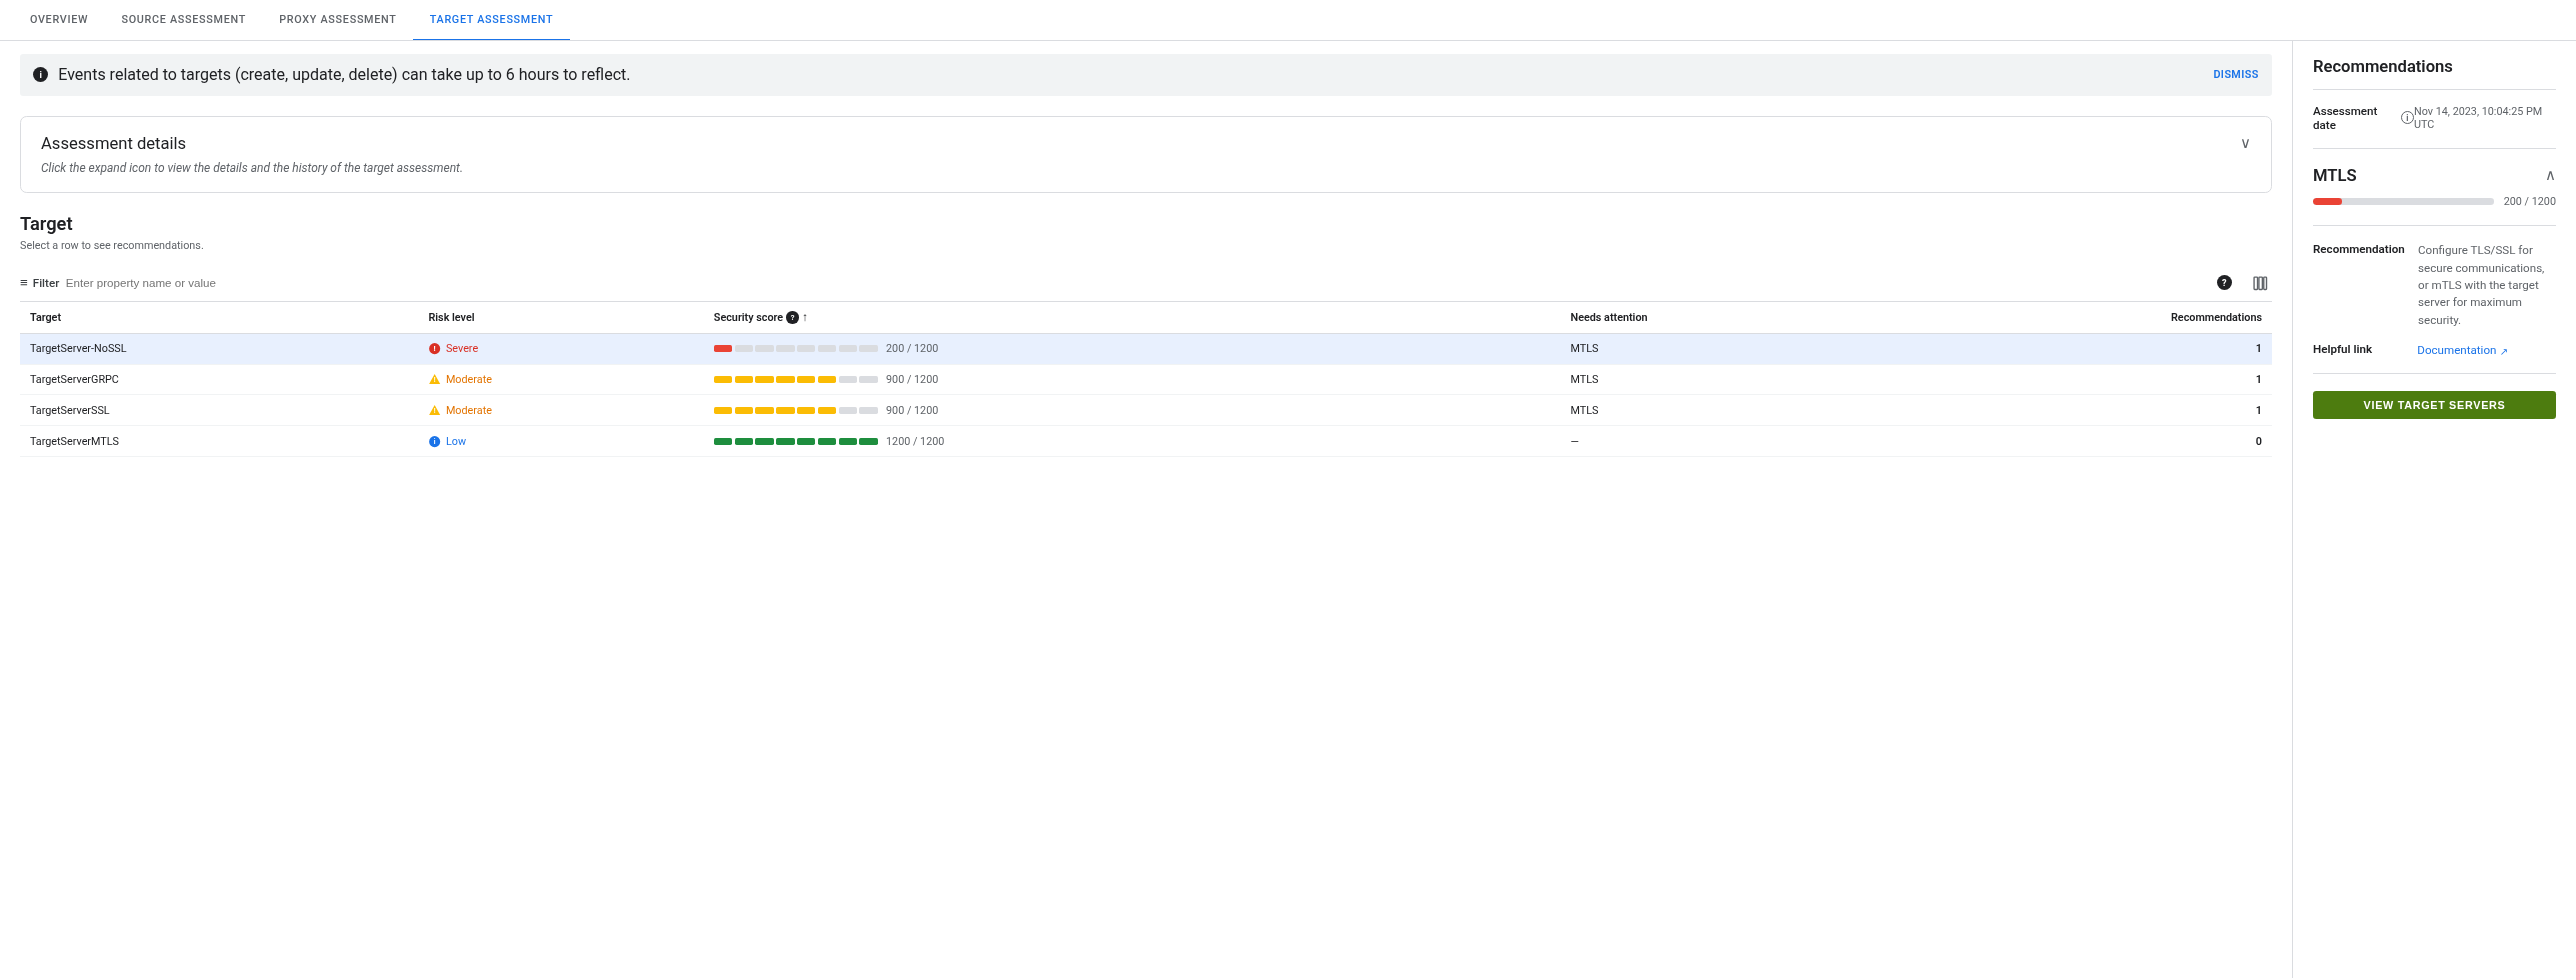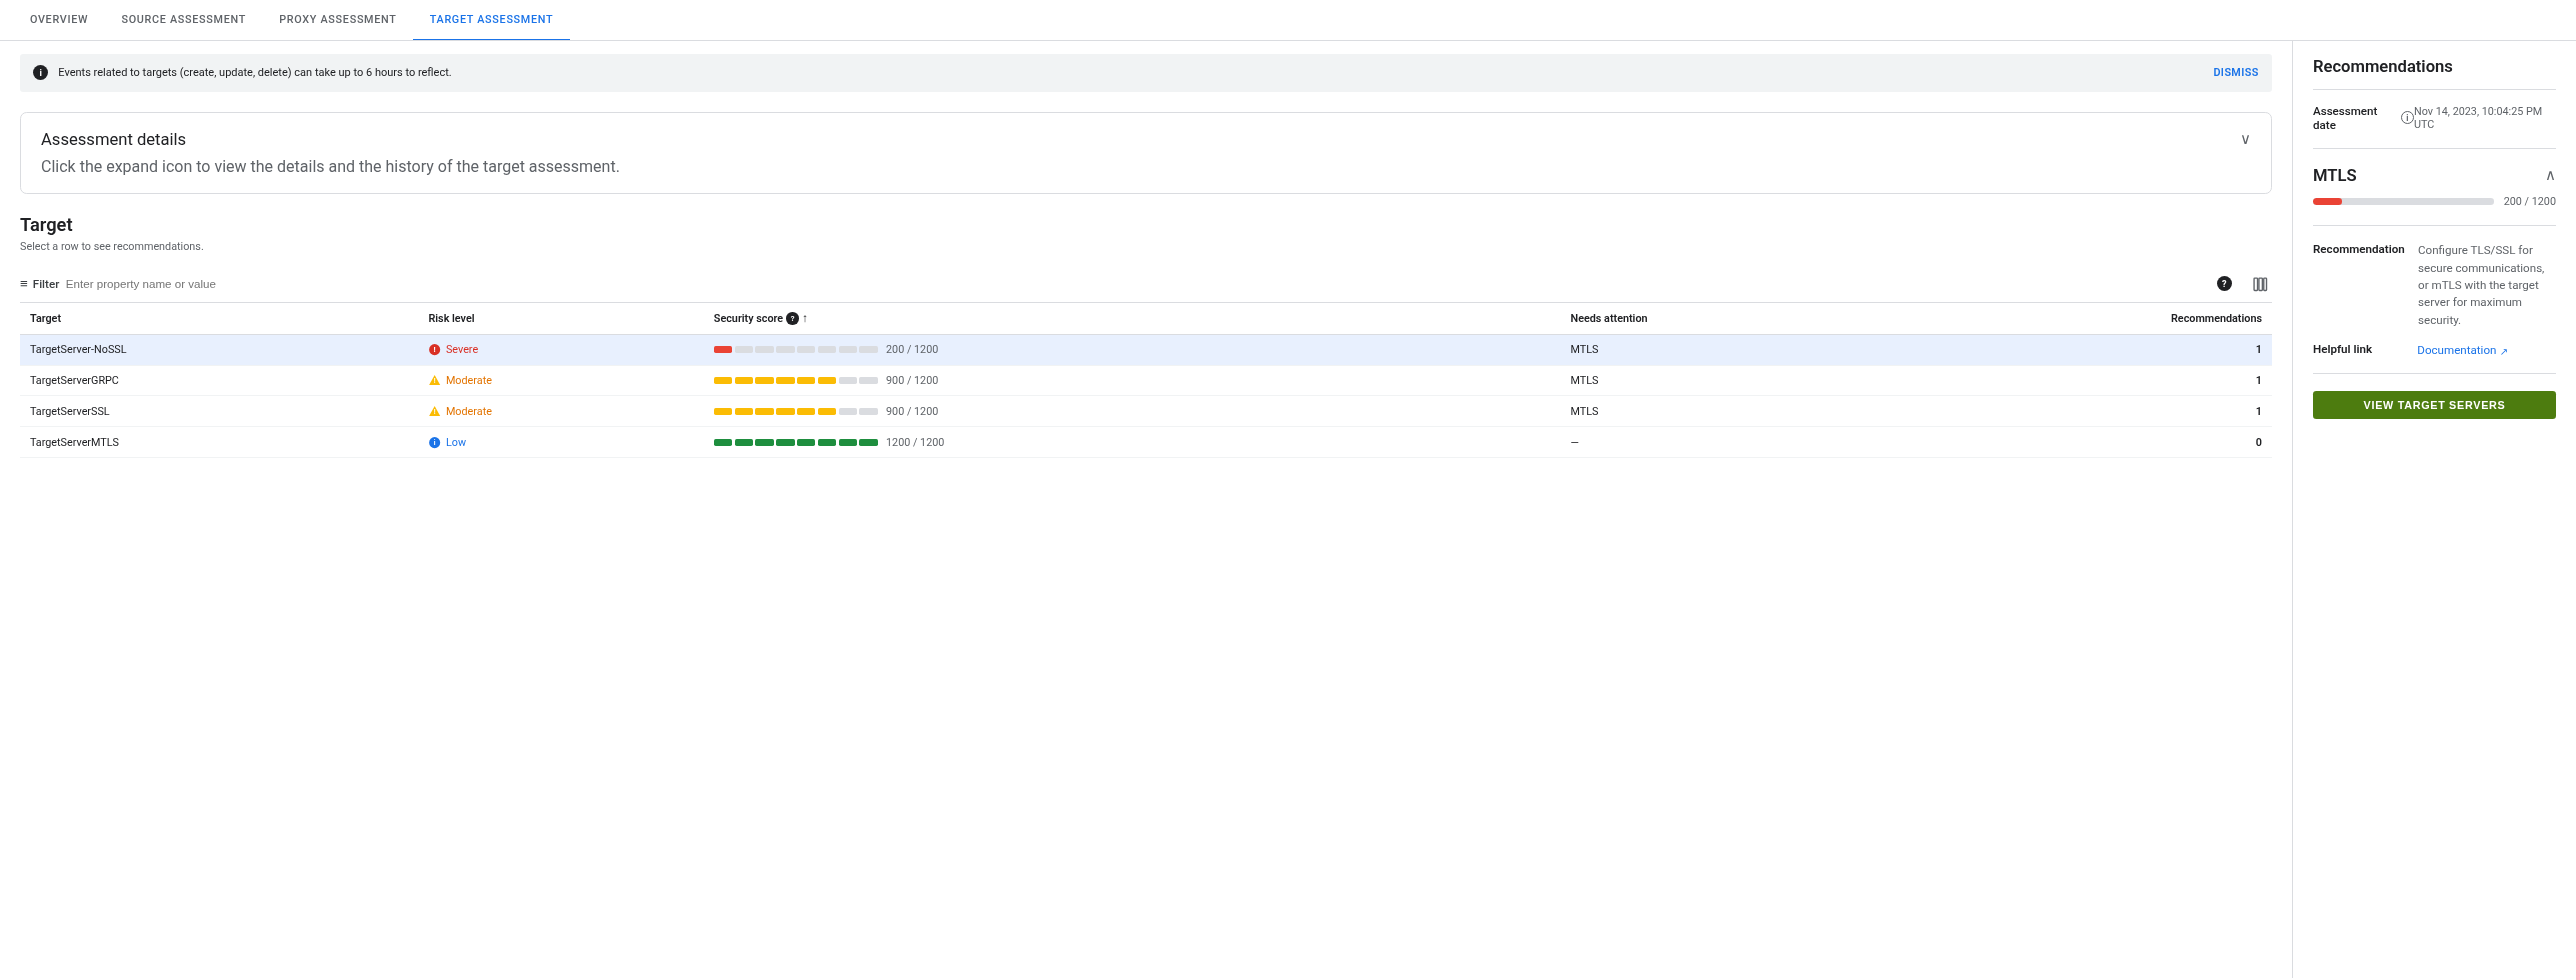--- a/index.html
+++ b/index.html
@@ -72,21 +72,21 @@
       border-radius: 50%;
       display: flex;
       align-items: center;
       justify-content: center;
       color: #fff;
       font-weight: 700;
       font-size: 10.8px;
     }
     .banner-text {
       flex: 1;
-      font-size: 11px;
+      font-size: 16px;
       color: #202124;
     }
     .banner-dismiss {
       color: #1a73e8;
       font-size: 10.8px;
       font-weight: 600;
       cursor: pointer;
       letter-spacing: 0.4px;
     }
 
@@ -107,22 +107,23 @@
       font-size: 16.6px;
       font-weight: 400;
       color: #202124;
     }
     .chevron-icon {
       font-size: 15px;
       color: #5f6368;
       cursor: pointer;
     }
     .section-desc {
-      font-size: 16px;
-      color: #5f6368;
+      font-size: 12px;
+      color: #5f6368;
+      font-style: italic;
     }
 
     
     .target-section {
       margin-bottom: 14px;
     }
     .target-title {
       font-size: 18.3px;
       font-weight: 600;
       color: #202124;

